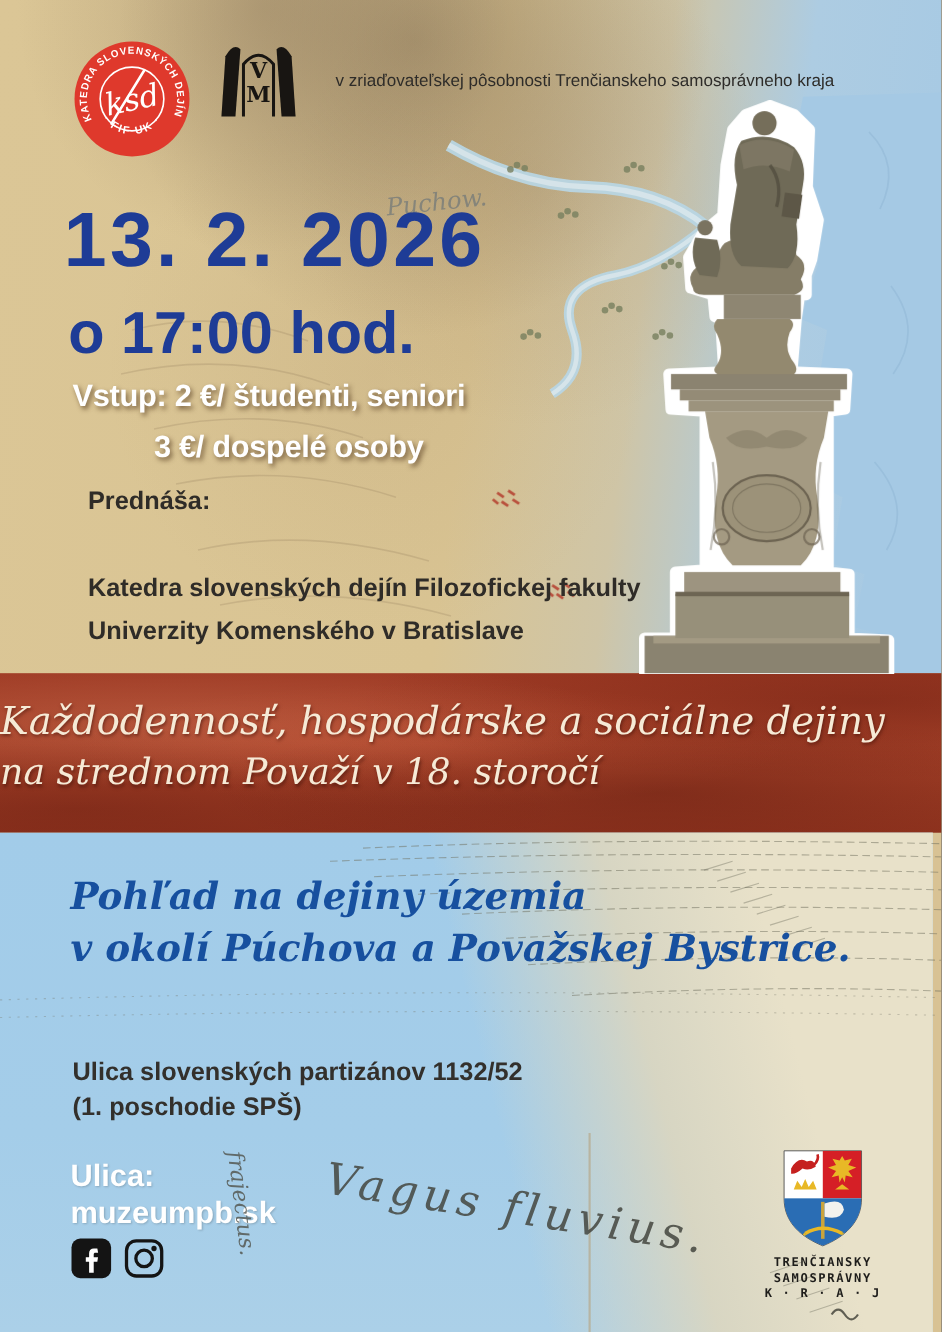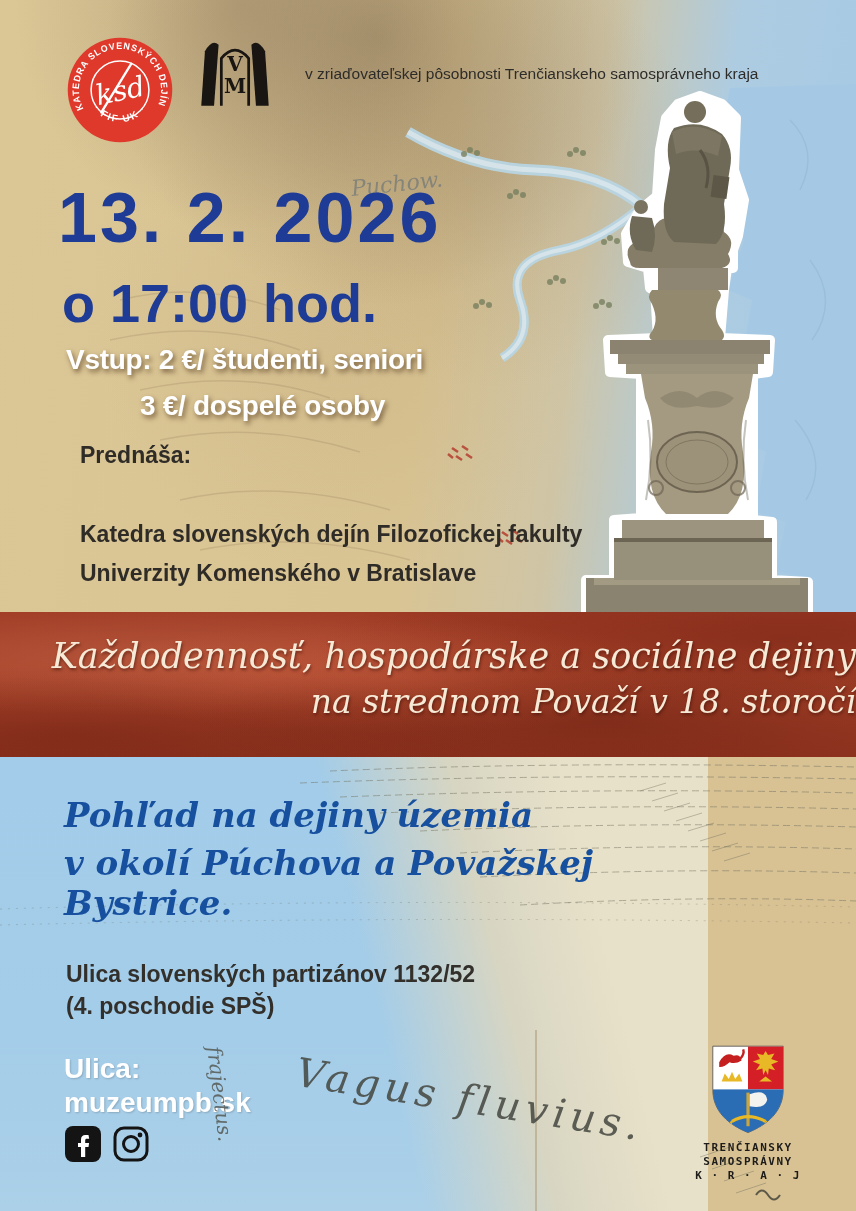--- a/index.html
+++ b/index.html
@@ -51,31 +51,31 @@
   
   .red-banner{
     position:absolute;left:0;top:612px;width:856px;height:145px;
     background:
       radial-gradient(ellipse at 18% 30%, rgba(255,188,150,.16), rgba(255,188,150,0) 42%),
       radial-gradient(ellipse at 70% 75%, rgba(58,10,4,.28), rgba(58,10,4,0) 48%),
       radial-gradient(ellipse at 46% 45%, rgba(255,125,84,.14), rgba(255,125,84,0) 50%),
       radial-gradient(ellipse at 92% 18%, rgba(78,14,6,.30), rgba(78,14,6,0) 42%),
       radial-gradient(ellipse at 8% 85%, rgba(70,12,6,.25), rgba(70,12,6,0) 40%),
       linear-gradient(180deg,#9e3a24 0%,#a84229 45%,#92341f 100%);
-    text-align:right;
+    text-align:left;
   }
   .banner-line{
     font-family:"DejaVu Serif","Liberation Serif",serif;font-style:italic;
     color:#f6ead6;text-shadow:1px 2px 3px rgba(60,15,8,.55);
   }
   .banner-line.l1{margin-top:24px;font-size:35px;}
   .banner-line.l2{margin-top:6px;font-size:33px;font-style:italic;}
   
   .bottom-section{
-    position:absolute;left:0;top:757px;width:708px;height:454px;
+    position:absolute;left:0;top:757px;width:848px;height:454px;
     background:
       linear-gradient(76deg, rgba(164,205,233,0) 52%, rgba(224,215,188,.85) 68%, #e8e1c9 82%),
       linear-gradient(180deg,#a2cce9 0%,#a4cde9 60%,#abd0e8 100%);
   }
   .subtopic{
     position:absolute;left:64px;
     font-family:"DejaVu Serif","Liberation Serif",serif;font-style:italic;font-weight:700;
     font-size:34px;color:#17509f;
   }
   .subtopic.s1{top:38px;}
@@ -296,21 +296,21 @@
         <path d="M0,168 Q420,158 856,166"></path>
       </g>
       <path d="M536,273 V454" stroke="#b6a98c" stroke-width="2" opacity="0.7"></path>
       <path d="M756,438 q6,-9 12,0 q6,9 12,0" stroke="#3d3d35" stroke-width="2" fill="none" opacity="0.8"></path>
     </svg>
 
     <div class="subtopic s1">Pohľad na dejiny územia</div>
     <div class="subtopic s2">v okolí Púchova a Považskej Bystrice.</div>
 
     <div class="venue v2">Ulica slovenských partizánov 1132/52</div>
-    <div class="venue v3">(4. poschodie SPŠ)</div>
+    <div class="venue v3">(1. poschodie SPŠ)</div>
 
     <div class="info-label">Ulica:</div>
     <div class="website">muzeumpb.sk</div>
 
     <div class="social">
       <svg width="38" height="38" viewBox="0 0 38 38">
         <rect x="1" y="1" width="36" height="36" rx="8" fill="#141414"></rect>
         <path d="M24.5,10 h-3.2 c-2.6,0 -4.3,1.7 -4.3,4.4 V18 h-3 v4 h3 v10 h4.2 V22 h3.3 l0.6,-4 h-3.9 v-2.6 c0-1.1,0.5-1.6,1.6-1.6 h2.4 Z" fill="#ffffff"></path>
       </svg>
       <svg width="38" height="38" viewBox="0 0 38 38">

